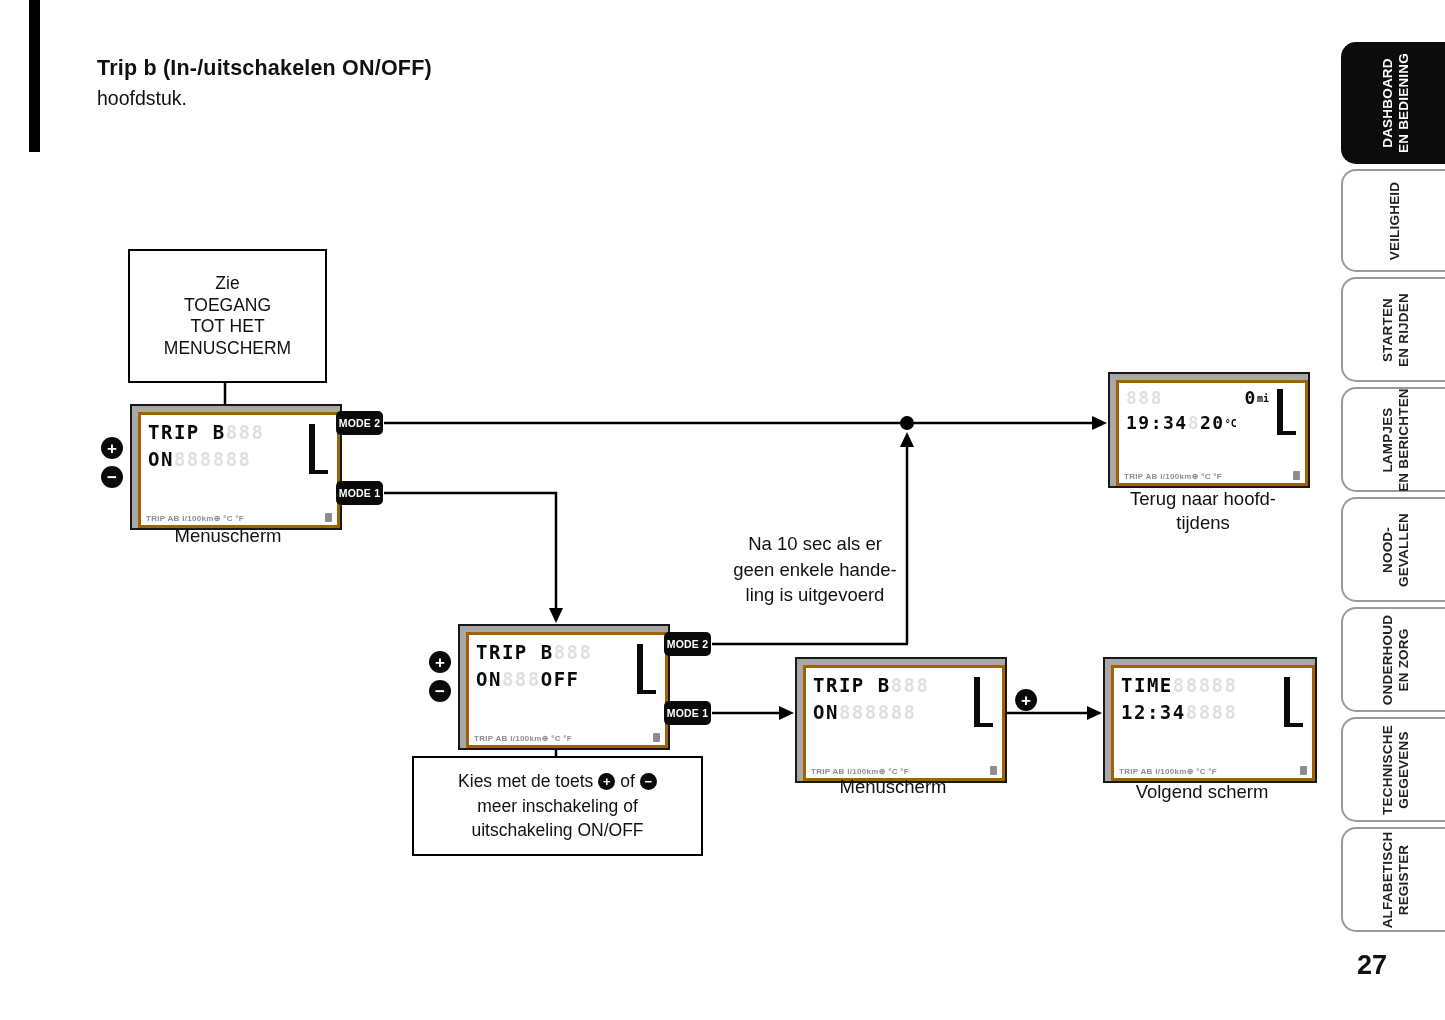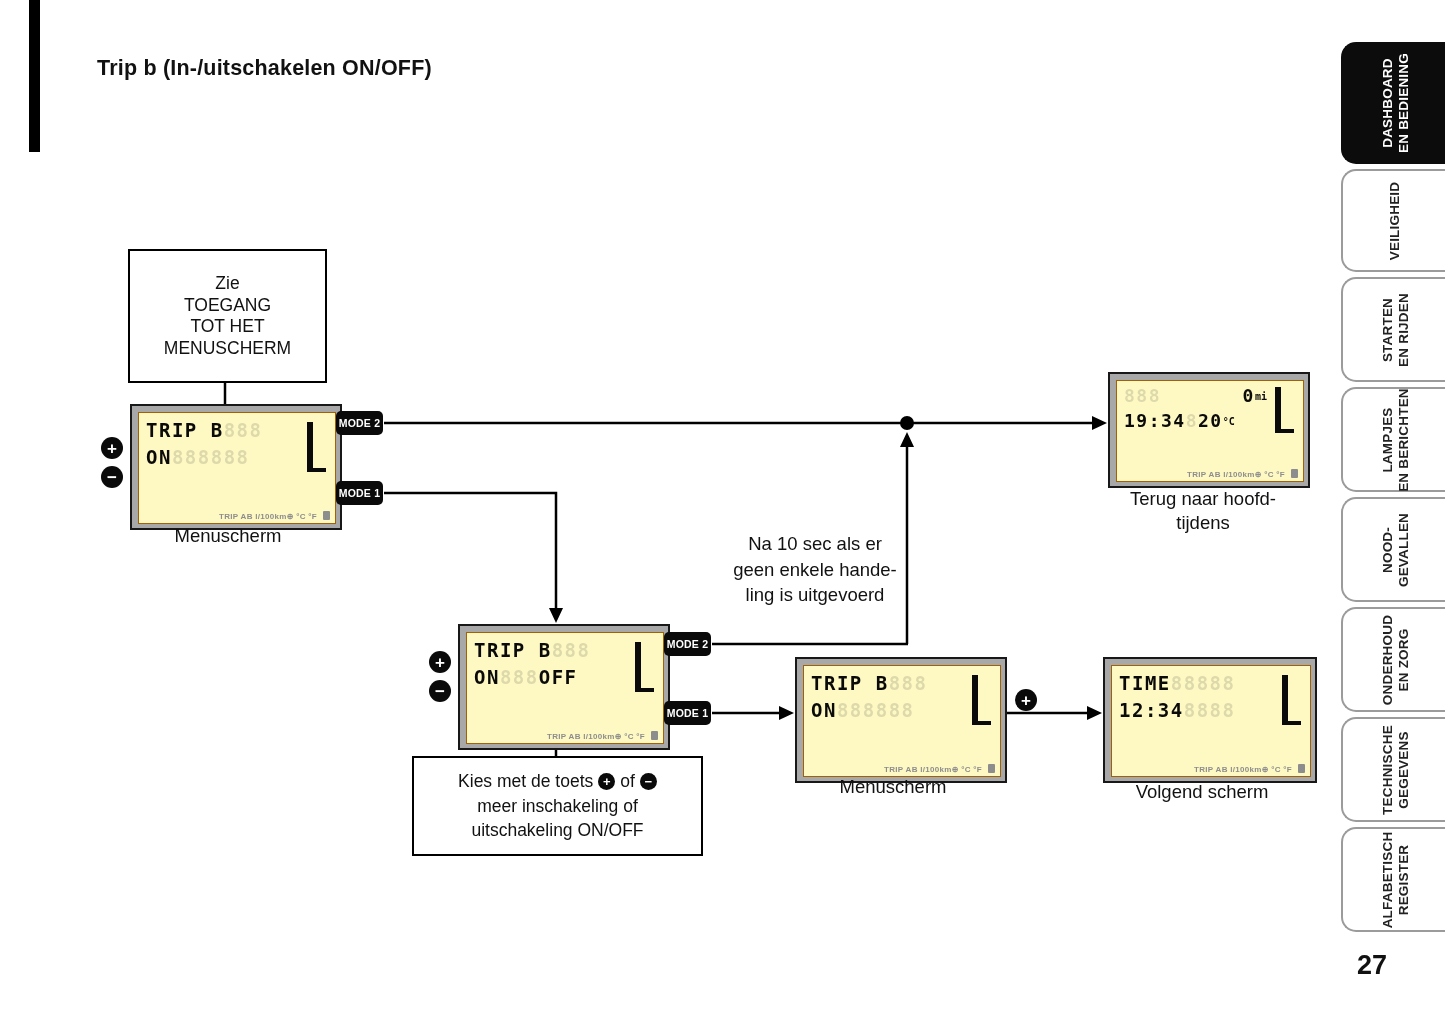--- a/index.html
+++ b/index.html
@@ -13,27 +13,27 @@
 
   .box{position:absolute;border:2px solid #000;background:#fff;display:flex;flex-direction:column;
        align-items:center;justify-content:center;text-align:left;z-index:2}
   #access-box{left:128px;top:249px;width:195px;height:130px;font-size:17.5px;line-height:21.5px}
   #instruction-box{left:412px;top:756px;width:287px;height:96px;font-size:17.5px;line-height:24.5px}
   .ib-line1{display:flex;align-items:center;gap:5px}
 
   .diagram-label{position:absolute;text-align:center;font-size:18.5px;line-height:24px;z-index:2}
 
   .lcd{position:absolute;background:#a8a8a8;border:2px solid #181818;padding:6px;z-index:2}
-  .lcd-screen{position:relative;width:100%;height:100%;background:#fef9c3;border:1px solid #a16207;
+  .lcd-screen{position:relative;width:100%;height:100%;background:#ffffff;border:3px solid #a16207;
               font-family:"DejaVu Sans Mono",monospace;font-weight:bold;overflow:hidden}
   .lcd-row{position:absolute;left:7px;font-size:19px;letter-spacing:1.5px;color:#0a0a0a;white-space:nowrap}
   .lcd-row.small{font-size:18px}
   .ghost{color:rgba(10,10,10,0.13)}
   .lcd-unit{font-size:10px;letter-spacing:0;vertical-align:2px}
-  .lcd-footer{position:absolute;left:5px;right:18px;bottom:2px;display:flex;justify-content:flex-end;
+  .lcd-footer{position:absolute;left:5px;right:18px;bottom:2px;display:flex;justify-content:flex-start;
               font-size:8px;letter-spacing:.3px;color:#8d8d8d;font-family:"Liberation Sans",sans-serif;font-weight:bold}
   .gauge{position:absolute;right:9px;top:9px;width:13px;height:46px;border-left:6px solid #0a0a0a;border-bottom:4px solid #0a0a0a}
   .gauge.sm{top:6px;height:42px}
   .pump{position:absolute;right:5px;bottom:3px;width:7px;height:9px;background:#8d8d8d;border-radius:1px}
 
   .pm{position:absolute;width:22px;height:22px;border-radius:50%;background:#0a0a0a;color:#fff;
       display:flex;align-items:center;justify-content:center;font-size:17px;font-weight:bold;line-height:1;z-index:2}
   .mode-btn{position:absolute;width:47px;height:24px;border-radius:5px;background:#0a0a0a;color:#fff;
       display:flex;align-items:center;justify-content:center;font-size:10.5px;font-weight:bold;letter-spacing:.2px;z-index:2}
   .inline-pm{display:inline-flex;width:17px;height:17px;border-radius:50%;background:#0a0a0a;color:#fff;
@@ -52,20 +52,21 @@
   #page-number{position:absolute;left:1341px;top:950px;width:62px;text-align:center;font-size:27px;font-weight:bold}
 </style>
 </head>
 <body>
 
 <div id="binding-mark"></div>
 
 <h1 id="title">Trip b (In-/uitschakelen ON/OFF)</h1>
 
 <div id="body-text">
+  <div>hoofdstuk.</div>
 </div>
 
 <svg id="svg-arrows" width="1445" height="1020" viewBox="0 0 1445 1020">
   <g stroke="#000" stroke-width="2.5" fill="#000">
     <line x1="225" y1="379" x2="225" y2="404"></line>
     <line x1="384" y1="423" x2="1098" y2="423"></line>
     <polygon points="1107,423 1092,416 1092,430" stroke="none"></polygon>
     <circle cx="907" cy="423" r="7" stroke="none"></circle>
     <line x1="907" y1="644" x2="907" y2="440"></line>
     <polygon points="907,432 900,447 914,447" stroke="none"></polygon>

